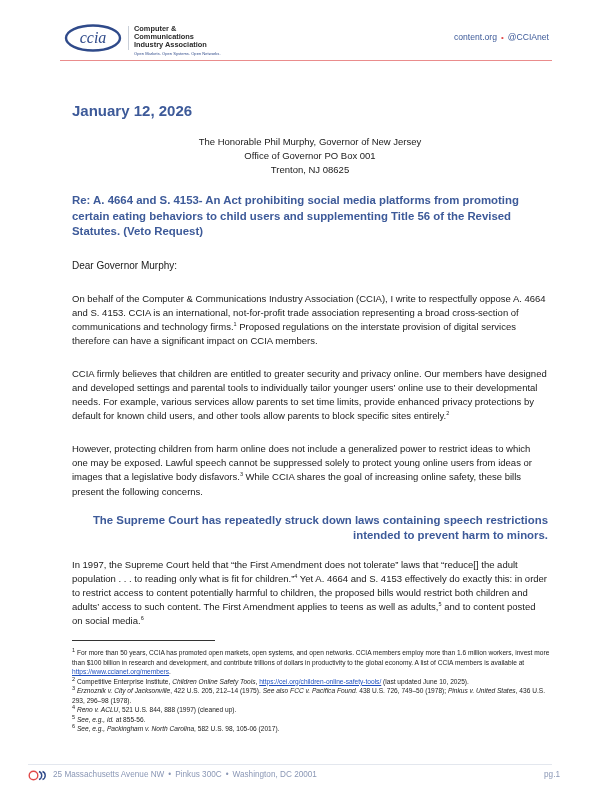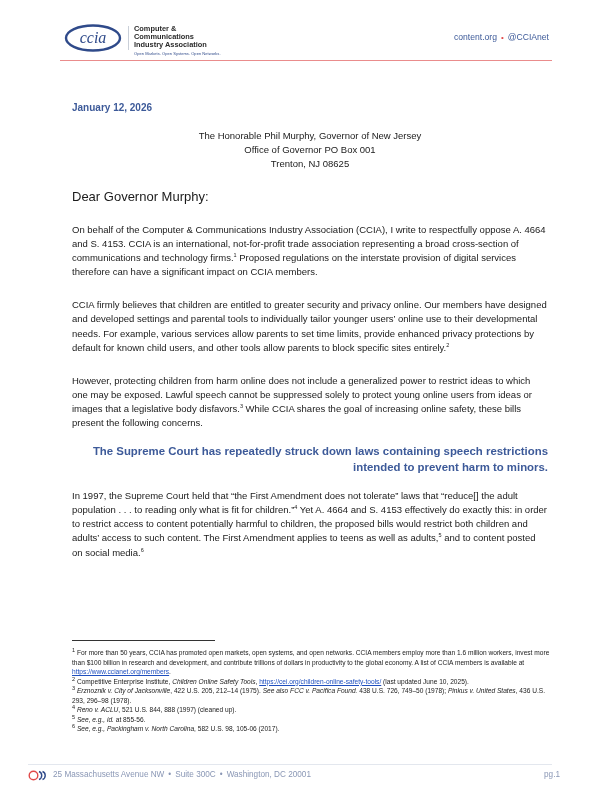--- a/index.html
+++ b/index.html
@@ -10,24 +10,24 @@
   .logo-mark { position:absolute; left:0; top:2px; width:58px; height:28px; }
   .logo-divider { position:absolute; left:64px; top:4px; width:1px; height:24px; background:#c9cfd8; }
   .logo-text { position:absolute; left:70px; top:3px; }
   .logo-name { font-size:7.4px; font-weight:bold; color:#2b2b2b; line-height:8px; }
   .logo-tagline { font-size:4px; color:#2f4a8a; margin-top:2px; letter-spacing:0.05px; }
   .header-links { position:absolute; right:63px; top:32px; font-size:8.6px; color:#3d5a99; }
   .header-links .dot { color:#e14a4a; margin:0 4px; font-size:8px; }
   .header-rule { position:absolute; left:60px; top:60px; width:492px; height:1px; background:#ea8c8c; }
 
   .content { position:absolute; left:72px; top:102px; width:476px; }
-  .date { font-size:10px; font-weight:bold; color:#3d5a99; margin:0; }
+  .date { font-size:15px; font-weight:bold; color:#3d5a99; margin:0; }
   .address { margin-top:16px; font-size:9.5px; line-height:14px; color:#1a1a1a;text-align:center; }
   .re { margin-top:16px; font-size:11.4px; font-weight:bold; color:#3d5a99; line-height:15.5px; }
-  .salutation { margin-top:19px; font-size:13px; line-height:14px; }
+  .salutation { margin-top:19px; font-size:10px; line-height:14px; }
   p.body-p { margin:0; margin-top:19px; font-size:9.5px; line-height:14.1px; }
   sup { font-size:5.5px; vertical-align:super; line-height:0; }
   .section-heading { margin-top:14px; font-size:11.4px; font-weight:bold; color:#3d5a99; line-height:15.5px;text-align:right; }
 
   .footnotes { position:absolute; left:72px; top:640px; width:480px; }
   .fn-rule { width:143px; height:1px; background:#333; margin-bottom:7px; }
   .fn { font-size:6.6px; line-height:9.5px; color:#1a1a1a; }
   .fn a { color:#1f4fbf; text-decoration:underline; }
   .fn i { font-style:italic; }
 
@@ -62,20 +62,21 @@
 
 <div class="content">
   <div class="date">January 12, 2026</div>
 
   <div class="address">
     <div>The Honorable Phil Murphy, Governor of New Jersey</div>
     <div>Office of Governor PO Box 001</div>
     <div>Trenton, NJ 08625</div>
   </div>
 
+  <div class="re">Re: A. 4664 and S. 4153- An Act prohibiting social media platforms from promoting certain eating behaviors to child users and supplementing Title 56 of the Revised Statutes. (Veto Request)</div>
 
   <div class="salutation">Dear Governor Murphy:</div>
 
   <p class="body-p"><span>On behalf of the Computer &amp; Communications Industry Association (CCIA), I write to respectfully oppose A. 4664 and S. 4153. CCIA is an international, not-for-profit trade association representing a broad cross-section of communications and technology firms.</span><sup>1</sup><span> Proposed regulations on the interstate provision of digital services therefore can have a significant impact on CCIA members.</span></p>
 
   <p class="body-p"><span>CCIA firmly believes that children are entitled to greater security and privacy online. Our members have designed and developed settings and parental tools to individually tailor younger users’ online use to their developmental needs. For example, various services allow parents to set time limits, provide enhanced privacy protections by default for known child users, and other tools allow parents to block specific sites entirely.</span><sup>2</sup></p>
 
   <p class="body-p"><span>However, protecting children from harm online does not include a generalized power to restrict ideas to which one may be exposed. Lawful speech cannot be suppressed solely to protect young online users from ideas or images that a legislative body disfavors.</span><sup>3</sup><span> While CCIA shares the goal of increasing online safety, these bills present the following concerns.</span></p>
 
   <div class="section-heading">The Supreme Court has repeatedly struck down laws containing speech restrictions intended to prevent harm to minors.</div>
@@ -94,16 +95,16 @@
 </div>
 
 <div class="footer-rule"></div>
 <div class="footer">
   <svg class="footer-icon" viewBox="0 0 20 11">
     <circle cx="5.5" cy="5.5" r="4.3" fill="none" stroke="#e14a4a" stroke-width="1.4"></circle>
     <path d="M11 1.5 A4.3 4.3 0 0 1 11 9.5" fill="none" stroke="#2f4a8a" stroke-width="1.4"></path>
     <path d="M14.5 1.5 A4.3 4.3 0 0 1 14.5 9.5" fill="none" stroke="#2f4a8a" stroke-width="1.4"></path>
   </svg>
   <div class="footer-address">
-    <span>25 Massachusetts Avenue NW</span><span class="sep">•</span><span>Suite 300C</span><span class="sep">•</span><span>Washington, DC 20001</span>
+    <span>25 Massachusetts Avenue NW</span><span class="sep">•</span><span>Pinkus 300C</span><span class="sep">•</span><span>Washington, DC 20001</span>
   </div>
   <div class="page-num">pg.1</div>
 </div>
 
 </body></html>

